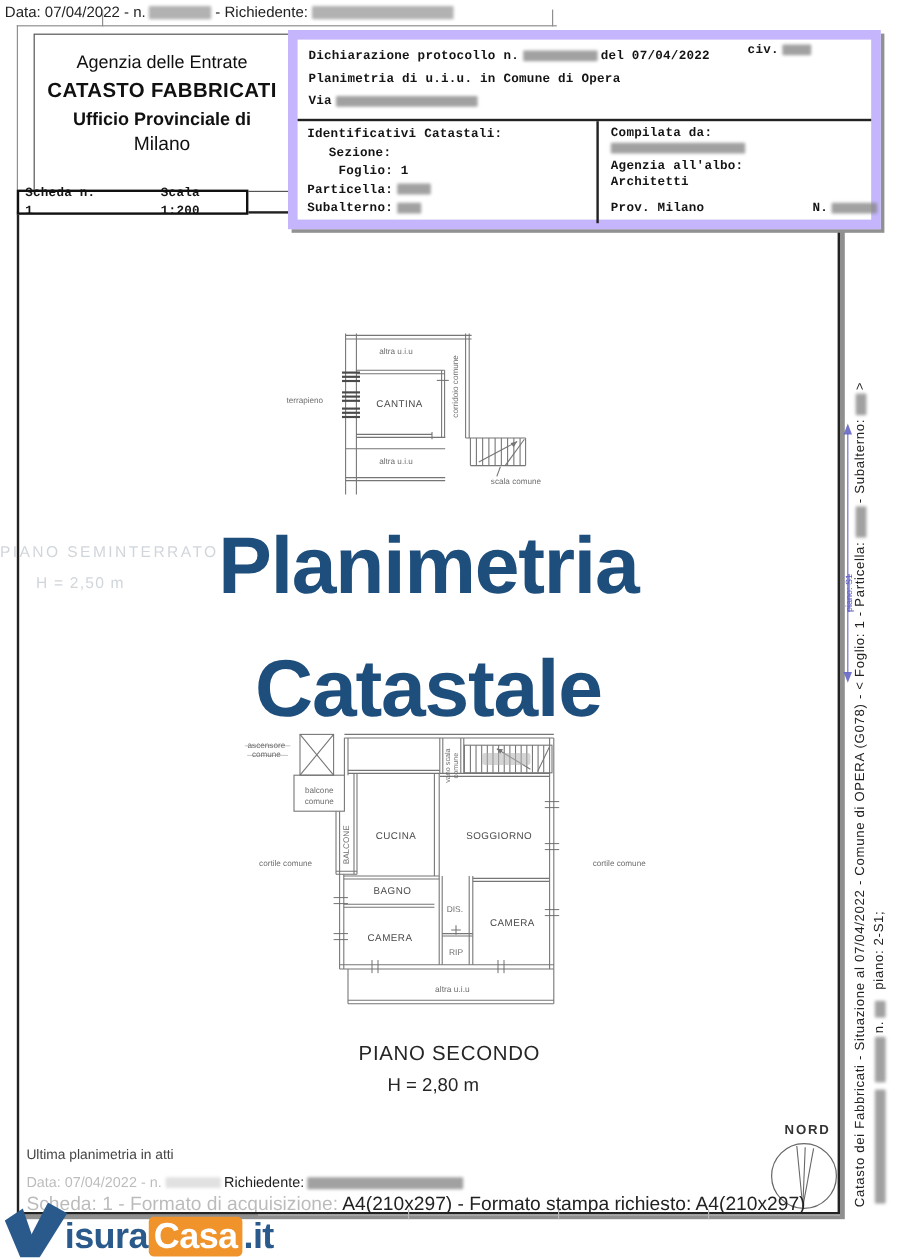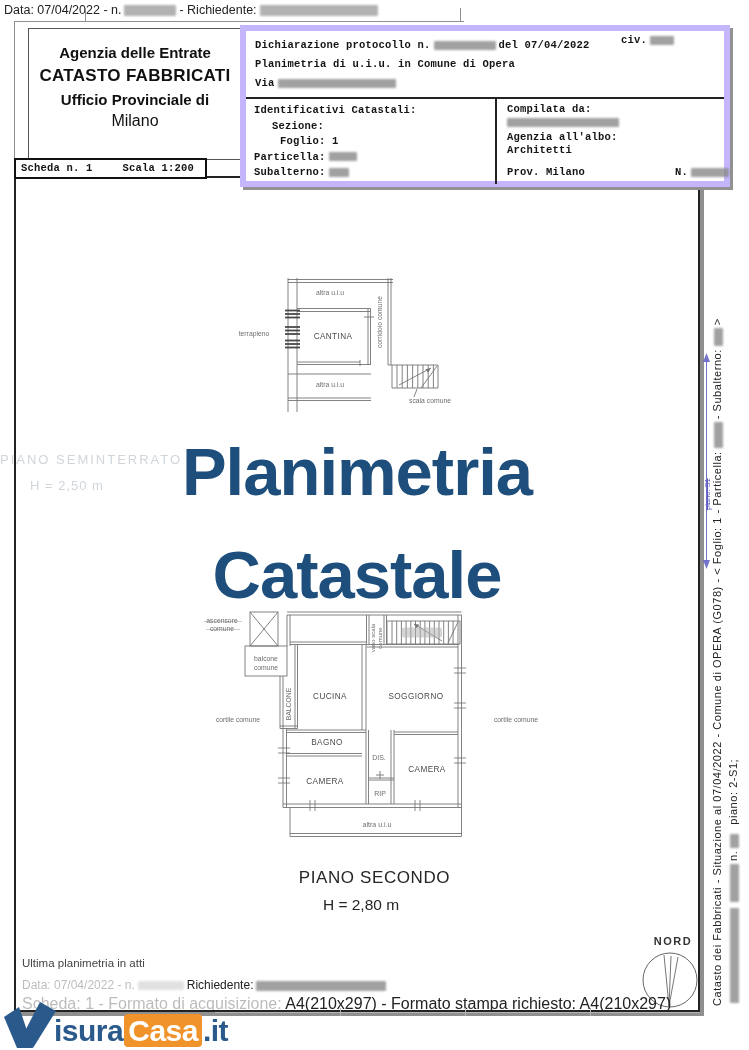--- a/index.html
+++ b/index.html
@@ -24,27 +24,27 @@
 <div class="abs hdr-line" style="left:4px;top:3px;font-size:12.5px;color:#222">
   <span>Data: 07/04/2022 - n.</span><span class="redact" style="width:52px;height:11px"></span><span>- Richiedente:</span><span class="redact" style="width:118px;height:11px"></span>
 </div>
 
 <div class="abs" style="left:14px;top:21px;width:450px;border-top:1px solid #8f8f8f"></div>
 <div class="abs" style="left:85px;top:8px;height:14px;border-left:1px solid #8f8f8f"></div>
 <div class="abs" style="left:460px;top:8px;height:14px;border-left:1px solid #8f8f8f"></div>
 <div class="abs" style="left:14px;top:21px;height:155px;border-left:1px solid #8f8f8f"></div>
 
 <div class="abs" style="left:28px;top:28px;width:212px;height:130px;border:1px solid #555;text-align:center;background:#fff">
-  <div style="margin-top:15px;font-size:15px;font-weight:700;color:#101010">Agenzia delle Entrate</div>
+  <div style="margin-top:15px;font-size:15px;font-weight:400;color:#101010">Agenzia delle Entrate</div>
   <div style="margin-top:5px;font-size:17px;font-weight:700;letter-spacing:.3px;color:#101010">CATASTO FABBRICATI</div>
   <div style="margin-top:5px;font-size:15px;font-weight:700;color:#101010">Ufficio Provinciale di</div>
   <div style="margin-top:4px;font-size:16px;font-weight:400;color:#101010">Milano</div>
 </div>
 
-<div class="abs" style="left:240px;top:25px;width:478px;height:150px;border:6px solid #c4b5fd;background:#fff;box-shadow:3px 3px 0 #919191;z-index:3">
+<div class="abs" style="left:240px;top:25px;width:478px;height:150px;border:8px solid #c4b5fd;background:#fff;box-shadow:3px 3px 0 #919191;z-index:3">
   <div style="height:61px;border-bottom:2px solid #222;position:relative;padding:5px 9px 0 9px">
     <div class="mono hdr-line">
       <span>Dichiarazione protocollo n.</span><span class="redact dark" style="width:62px"></span><span>del  07/04/2022</span>
     </div>
     <div class="mono hdr-line">Planimetria di u.i.u. in Comune di Opera</div>
     <div class="mono hdr-line">
       <span>Via</span><span class="redact dark" style="width:118px"></span>
       <span class="abs" style="left:375px;top:0">
         <span>civ.</span><span class="redact dark" style="width:24px"></span>
       </span>
@@ -72,21 +72,21 @@
         <span class="abs" style="left:178px">
           <span>N.</span><span class="redact dark" style="width:38px"></span>
         </span>
       </div>
     </div>
   </div>
 </div>
 
 <div class="abs" style="left:14px;top:158px;width:189px;height:17px;border:2px solid #111;background:#fff;display:flex;align-items:center;z-index:3">
   <span class="mono" style="line-height:15px;margin-left:5px">Scheda n. 1</span>
-  <span class="mono" style="line-height:15px;margin-left:30px">Scala 1:200</span>
+  <span class="mono" style="line-height:15px;margin-left:42px">Scala 1:200</span>
 </div>
 
 <div class="abs" style="left:14px;top:176px;width:682px;height:832px;border:2px solid #222;background:#fff;box-shadow:4px 4px 0 #8f8f8f;z-index:1"></div>
 
 <svg class="abs" style="left:225px;top:270px;z-index:2" width="250" height="150" viewBox="0 0 250 150">
   <g stroke="#757575" stroke-width="0.9" fill="none">
     <line x1="63" y1="8" x2="63" y2="142"></line>
       <line x1="72" y1="8" x2="72" y2="142"></line>
     <line x1="63" y1="9.5" x2="168" y2="9.5"></line>
       <line x1="63" y1="12.5" x2="168" y2="12.5"></line>

